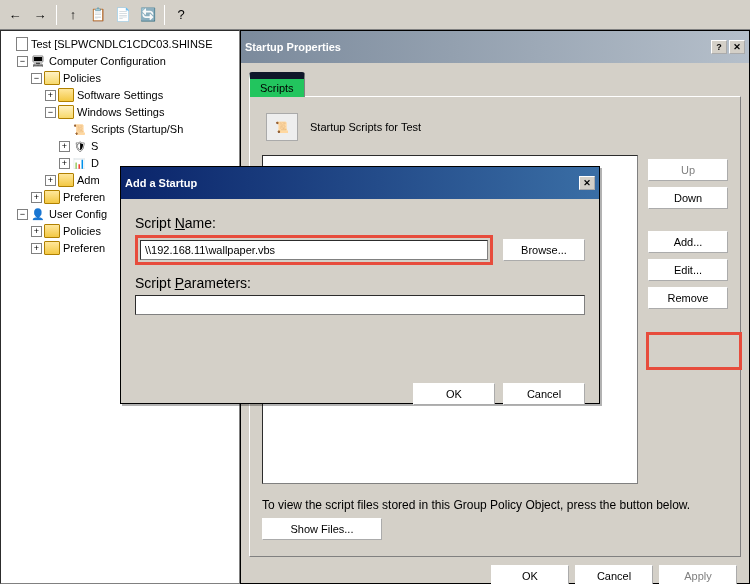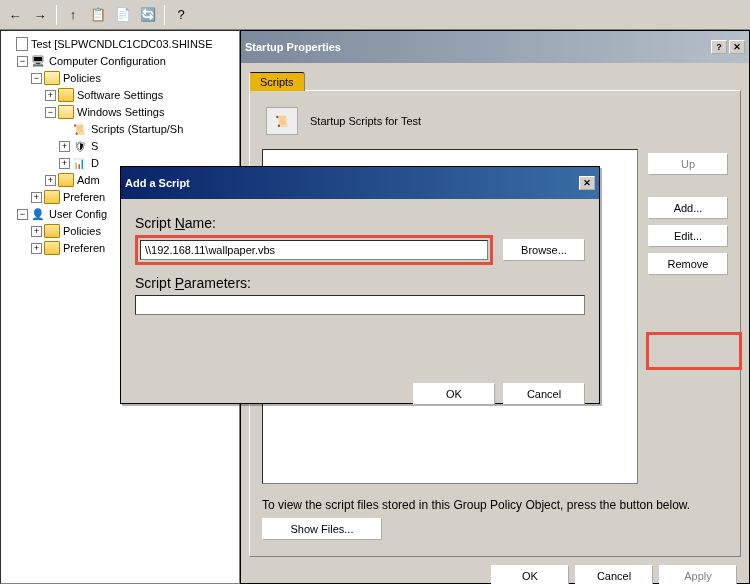--- a/index.html
+++ b/index.html
@@ -154,21 +154,21 @@
     background: #d4d0c8;
     border: 1px solid #808080;
     border-bottom: none;
     border-top-left-radius: 3px;
     border-top-right-radius: 3px;
     font-size: 11px;
     background: #d4d0c8;
     position: relative;
     top: 1px;
   }
-  .tab.active { background: #eab308; border-top: 1px solid #0f172a; border-left: 1px solid #fff; }
+  .tab.active { background: #22c55e; border-top: 7px solid #0f172a; border-left: 1px solid #fff; }
   .tab-panel {
     border: 1px solid #fff;
     border-right-color: #808080;
     border-bottom-color: #808080;
     flex: 1;
     padding: 12px;
     background: #d4d0c8;
     display: flex;
     flex-direction: column;
   }
@@ -386,20 +386,23 @@
         <div class="tab-panel">
           <div class="script-header">
             <div class="hicon">📜</div>
             <span>Startup Scripts for Test</span>
           </div>
           <div class="middle-row">
             <div class="list-well"></div>
             <div class="btn-col">
               <div class="win-btn disabled">
                   <span>Up</span>
+                </div>
+              <div class="win-btn">
+                  <span>Down</span>
                 </div>
               <div class="spacer"></div>
               <div class="win-btn">
                   <span>Add...</span>
                 </div>
               <div class="win-btn">
                   <span>Edit...</span>
                 </div>
               <div class="win-btn">
                   <span>Remove</span>
@@ -425,21 +428,21 @@
             </div>
         </div>
       </div>
       <div class="hl-red hl-add"></div>
     </div>
   </div>
 </div>
 
 <div class="dialog-addscript">
   <div class="title-bar active-title">
-    <span>Add a Script</span>
+    <span>Add a Startup</span>
     <div class="title-btns">
       <div class="tbx">✕</div>
     </div>
   </div>
   <div class="addscript-body">
     <div class="field-row field-label">
       <span>Script </span><span class="ul">N</span><span>ame:</span>
     </div>
     <div class="input-row">
       <div class="input-hl">

